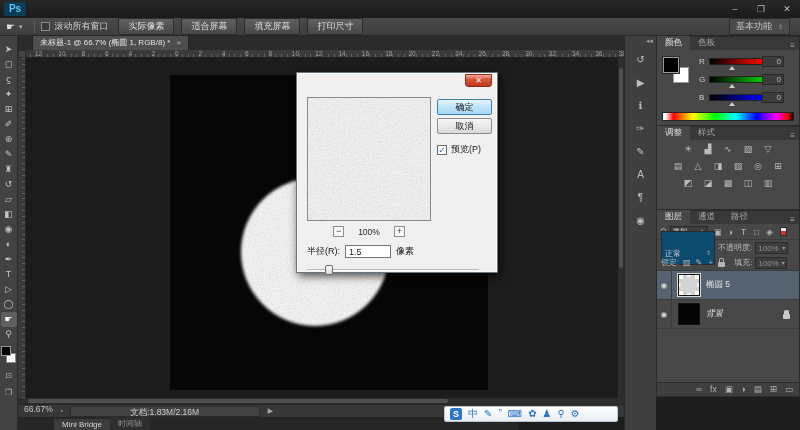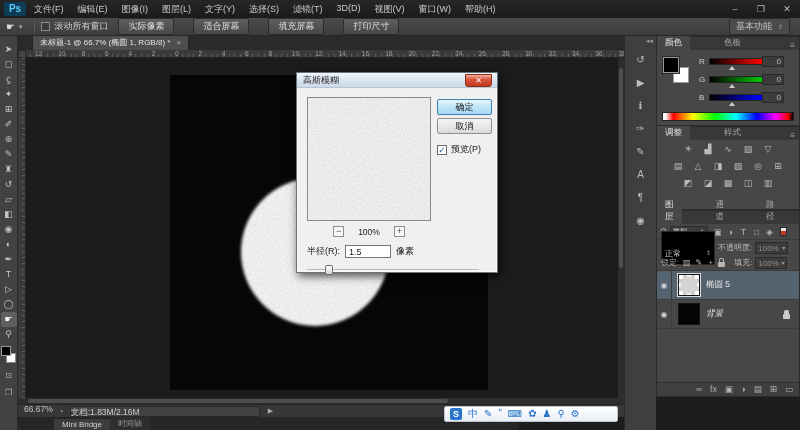--- a/index.html
+++ b/index.html
@@ -62,37 +62,37 @@
   .vscroll { position:absolute; right:0; top:0; width:6px; height:340px; background:#2d2d2d;}
   .vscroll .thumb { position:absolute; left:1px; top:10px; width:4px; height:200px; background:#4e4e4e; border-radius:2px;}
   .hscroll { position:absolute; left:18px; top:398px; width:606px; height:6px; background:#2d2d2d; z-index:10;}
   .hscroll .thumb { position:absolute; top:1px; left:10px; height:4px; width:420px; background:#4e4e4e; border-radius:2px;}
 
   
   .statusbar { position:absolute; left:18px; top:404px; width:606px; height:13px; background:#373737;
     border-top:1px solid #262626; display:flex; align-items:center; font-size:8.5px; color:#c5c5c5; z-index:20;}
   .statusbar .zoomval { margin:0 6px 4px 6px; }
   .statusbar .drive { color:#9a9a9a; font-size:8px; margin-right:6px;}
-  .statusbar .docinfo { width:190px; background:#424242; border:1px solid #2a2a2a; 
+  .statusbar .docinfo { width:190px; background:#424242; border:1px solid #2a2a2a; text-align:center;
     height:11px; line-height:10px; color:#cccccc;}
   .statusbar .flyout { color:#a8a8a8; font-size:7px; margin-left:8px;}
   .bottomtabs { position:absolute; left:18px; top:417px; width:500px; height:13px; background:#262626;
     display:flex; align-items:flex-end; font-size:8px; z-index:20;}
   .btab1 { margin-left:36px; background:#3c3c3c; color:#d2d2d2; padding:1px 8px;}
   .btab2 { background:#2e2e2e; color:#969696; padding:1px 8px;}
 
   
   .dockstrip { position:absolute; left:624px; top:36px; width:32px; height:394px; background:#3f3f3f;
     border-left:1px solid #2a2a2a; z-index:20; display:flex; flex-direction:column; align-items:center;}
   .dockstrip .collapse { align-self:flex-end; color:#9a9a9a; font-size:7px; padding:1px 3px 3px;}
   .dockicon { width:24px; height:23px; color:#bcbcbc; font-size:10px; text-align:center; line-height:23px;}
 
   
   .panel { position:absolute; left:656px; width:144px; background:#474747; border:1px solid #2b2b2b; z-index:20;}
-  .ptabs { height:13px; background:#383838; display:flex; font-size:8.5px; color:#a6a6a6; align-items:flex-end;gap:26px;}
+  .ptabs { height:13px; background:#383838; display:flex; font-size:8.5px; color:#a6a6a6; align-items:flex-end;}
   .ptab { padding:1px 8px; }
   .ptab.active { background:#474747; color:#e5e5e5; }
   .pmenu { margin-left:auto; color:#a8a8a8; font-size:8px; padding:0 4px;}
 
   
   .colorpanel { top:36px; height:90px; }
   .cswatches { position:absolute; left:6px; top:20px; width:30px; height:30px;}
   .cswatches .w { position:absolute; left:10px; top:10px; width:16px; height:16px; background:#fff; border:1px solid #9a9a9a;}
   .cswatches .b { position:absolute; left:0; top:0; width:16px; height:16px; background:#000; border:1px solid #9a9a9a; outline:1px solid #2a2a2a;}
   .chrow { position:absolute; left:42px; height:13px; display:flex; align-items:center; gap:3px;}
@@ -116,21 +116,21 @@
 
   
   .layerspanel { top:210px; height:187px; }
   .filterrow { height:16px; display:flex; align-items:center; gap:3px; padding:0 3px; border-bottom:1px solid #3a3a3a;}
   .filterrow .mag { color:#b5b5b5; font-size:9px;}
   .kindbox { width:38px; height:11px; background:#3d3d3d; border:1px solid #2a2a2a; color:#c5c5c5;
     font-size:7.5px; display:flex; justify-content:space-between; padding:0 2px; line-height:10px;}
   .fico { color:#b5b5b5; font-size:8.5px; width:10px; text-align:center;}
   .fswitch { width:7px; height:9px; background:linear-gradient(#e8e8e8 45%,#c0392b 45%); border:1px solid #2a2a2a; margin-left:2px;}
   .blendrow,.lockrow { height:15px; display:flex; align-items:center; gap:3px; padding:0 4px; font-size:8px; color:#b8b8b8;}
-  .blendsel { width:54px; height:12px; background:#000000; border:1px solid #2a2a2a; color:#d2d2d2;
+  .blendsel { width:54px; height:12px; background:#0c4a6e; border:1px solid #2a2a2a; color:#d2d2d2;
     display:flex; justify-content:space-between; padding:16px 3px; line-height:11px;}
   .valbox { width:33px; height:12px; background:#3d3d3d; border:1px solid #2a2a2a; color:#8f8f8f;
     display:flex; justify-content:space-between; padding:0 2px; line-height:11px;}
   .caret { font-size:6px; color:#9a9a9a;}
   .lockrow .lico { color:#b5b5b5; font-size:8px; width:9px; text-align:center;}
   .lock-css { width:7px; height:5px; background:#b5b5b5; border-radius:1px; position:relative; display:inline-block; margin-top:4px;}
   .lock-css::before { content:""; position:absolute; top:-4px; left:1px; width:3px; height:4px;
     border:1px solid #b5b5b5; border-bottom:none; border-radius:2px 2px 0 0;}
   .lock-css.dark, .lock-css.dark::before { background:#c9c9c9; border-color:#c9c9c9;}
   .lock-css.dark { background:#c9c9c9;}
@@ -185,48 +185,34 @@
     border:1px solid #b9c4cf; border-radius:2px; display:flex; align-items:center; gap:6px; padding:0 5px; z-index:80;}
   .imeicon { color:#2a74c9; font-size:10px; line-height:14px;}
   .imeicon.logo { width:12px; height:12px; background:#2a74c9; color:#fff; font-size:9px; font-weight:bold;
     text-align:center; line-height:12px; border-radius:2px;}
 </style>
 </head>
 <body>
 
 <div class="titlebar">
   <div class="ps-logo">Ps</div>
-  <div class="menus">
-
-  <span>文件(F)</span>
-      <span>编辑(E)</span>
-      <span>图像(I)</span>
-      <span>图层(L)</span>
-      <span>文字(Y)</span>
-      <span>选择(S)</span>
-      <span>滤镜(T)</span>
-      <span>3D(D)</span>
-      <span>视图(V)</span>
-      <span>窗口(W)</span>
-      <span>帮助(H)</span>
-    </div>
   <div class="win-controls">
     <span>–</span>
     <span>❐</span>
     <span>✕</span>
   </div>
 </div>
 
 <div class="optionsbar">
   <span class="ob-tool">☛</span>
   <span class="ob-caret">▾</span>
   <span class="ob-sep"></span>
   <span class="ob-check"></span>
   <span class="ob-label">滚动所有窗口</span>
-  <span style="display:flex;gap:12px;">
+  <span style="display:flex;">
 
   <span class="ob-btn">实际像素</span>
       <span class="ob-btn">适合屏幕</span>
       <span class="ob-btn">填充屏幕</span>
       <span class="ob-btn">打印尺寸</span>
     </span>
   <span class="ob-workspace">
     <span>基本功能</span>
     <span class="caret">⇕</span>
   </span>
@@ -323,23 +309,20 @@
   </svg>
   <div class="vscroll">
       <div class="thumb"></div>
     </div>
 </div>
 <div class="hscroll">
     <div class="thumb"></div>
   </div>
 
 <div class="dialog">
-  <div class="dlgtitle">
-    <span>高斯模糊</span>
-  </div>
   <div class="dlgclose">✕</div>
   <div class="dlgpreview">
     <svg width="122" height="122">
       <defs>
         <filter id="grainSquare" x="0" y="0" width="100%" height="100%">
           <feTurbulence type="fractalNoise" baseFrequency="0.75" numOctaves="2" seed="3"></feTurbulence>
           <feColorMatrix type="saturate" values="0"></feColorMatrix>
           <feComponentTransfer>
             <feFuncR type="linear" slope="0.38" intercept="0.64"></feFuncR>
             <feFuncG type="linear" slope="0.38" intercept="0.64"></feFuncG>

